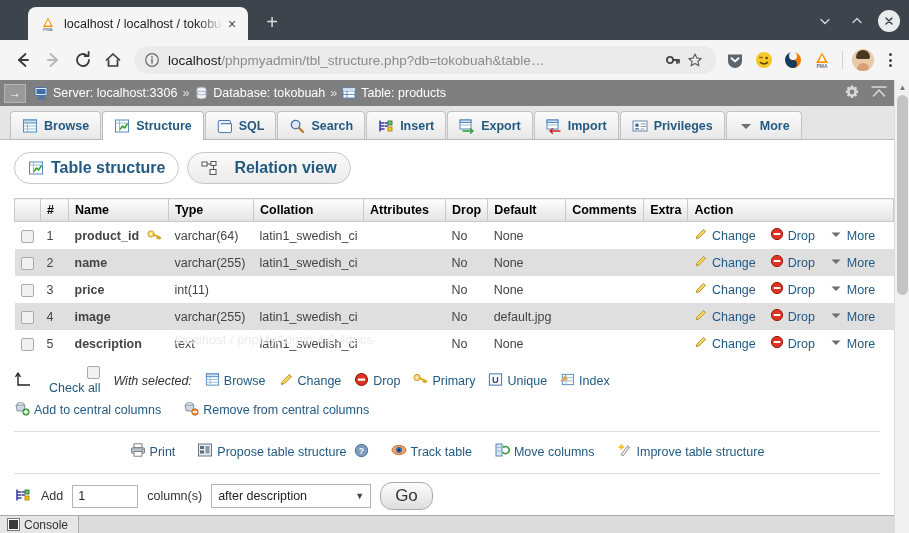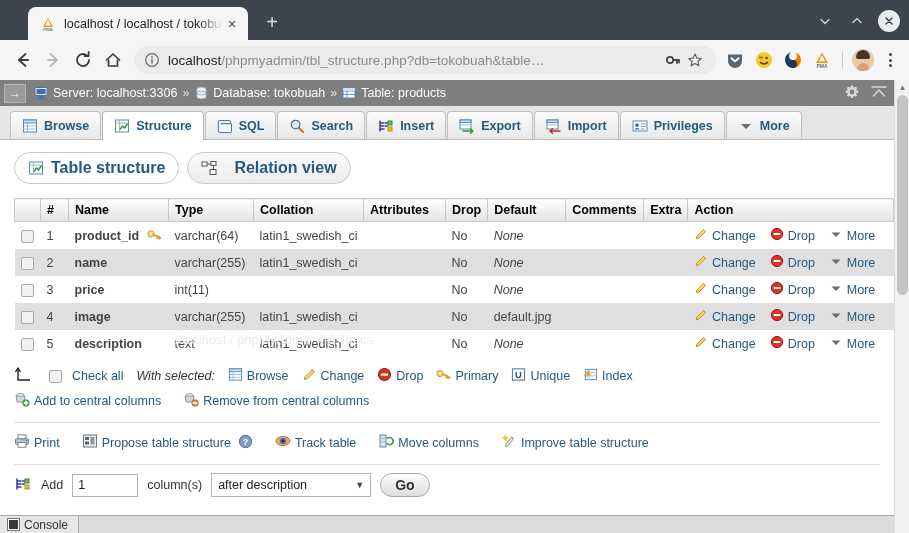--- a/index.html
+++ b/index.html
@@ -294,58 +294,58 @@
     padding: 5px 6px;
     border: none;
     color: #444;
     white-space: nowrap;
     vertical-align: middle;
   }
   table.structure tr.odd td { background: #fff; }
   table.structure tr.even td { background: #dfdfdf; }
   td.col-name { font-weight: bold; color: #000; }
   td.col-num { color: #555; text-align: left; padding-left: 8px; }
-  .italic { font-style: italic; }
+  .italic { }
   .chk {
     width: 13px; height: 13px;
     border: 1px solid #aaa;
     background: #f1f1f1;
     border-radius: 2px;
     display: inline-block;
     vertical-align: middle;
     cursor: pointer;
   }
   .actions { display: flex; gap: 14px; align-items: center; }
   .act {
     color: #235a81; text-decoration: none; cursor: pointer;
     display: inline-flex; align-items: center; gap: 4px; font-size: 12.5px;
   }
 
   .withsel {
     display: flex; align-items: center; gap: 13px;
     padding: 9px 0 2px 0; font-size: 12.5px;
   }
   .arrow-hook { width: 22px; height: 20px; position: relative; }
-  .checkall { color:#235a81; cursor:pointer; display:flex; align-items:flex-end; gap:10px;}
+  .checkall { color:#235a81; cursor:pointer; display:flex; align-items:flex-end; gap:2px;flex-direction:column;}
   .lbl-withsel { font-style: italic; color:#333; font-weight: normal;}
   .centralcols { display:flex; gap: 22px; padding: 4px 0 10px 0; font-size:12.5px;}
   .hr { border-top: 1px solid #ddd; margin: 2px 0 0 0; }
-  .toolrow { display:flex; gap: 22px; align-items:center; padding: 10px 0 10px 0; font-size: 12.5px;}
+  .toolrow { display:flex; gap: 22px; align-items:center; padding: 10px 0 10px 0; font-size: 12.5px; justify-content: center;}
   .addrow { display:flex; align-items:center; gap:9px; padding: 8px 0 0 0; font-size:12.5px; color:#333;}
   .inp-num {
     width: 66px; height: 23px; border: 1px solid #b3b3b3; background:#fff;
     font-size: 12.5px; padding: 0 5px; font-family:"Liberation Sans",sans-serif; color:#222;
   }
   .sel {
     width: 160px; height: 24px; border:1px solid #b3b3b3; background:#fff;
     font-size:12.5px; display:flex; align-items:center; justify-content:space-between;
     padding: 0 6px; color:#222; cursor:pointer;
   }
   .btn-go {
-    padding: 3px 14px; font-size:14px; font-weight:bold; color:#333;
+    padding: 3px 14px; font-size:17px; font-weight:normal; color:#333;
     background: linear-gradient(to bottom,#fdfdfd,#dedede);
     border:1px solid #aaa; border-radius: 12px; cursor:pointer;
   }
   .console-bar {
     position: absolute; left: 0; bottom: 0; width: 100%;
     height: 18px; background: #dcdcdc;
     border-top: 1px solid #a9a9a9;
     display: flex; align-items: center;
   }
   .console-btn {

